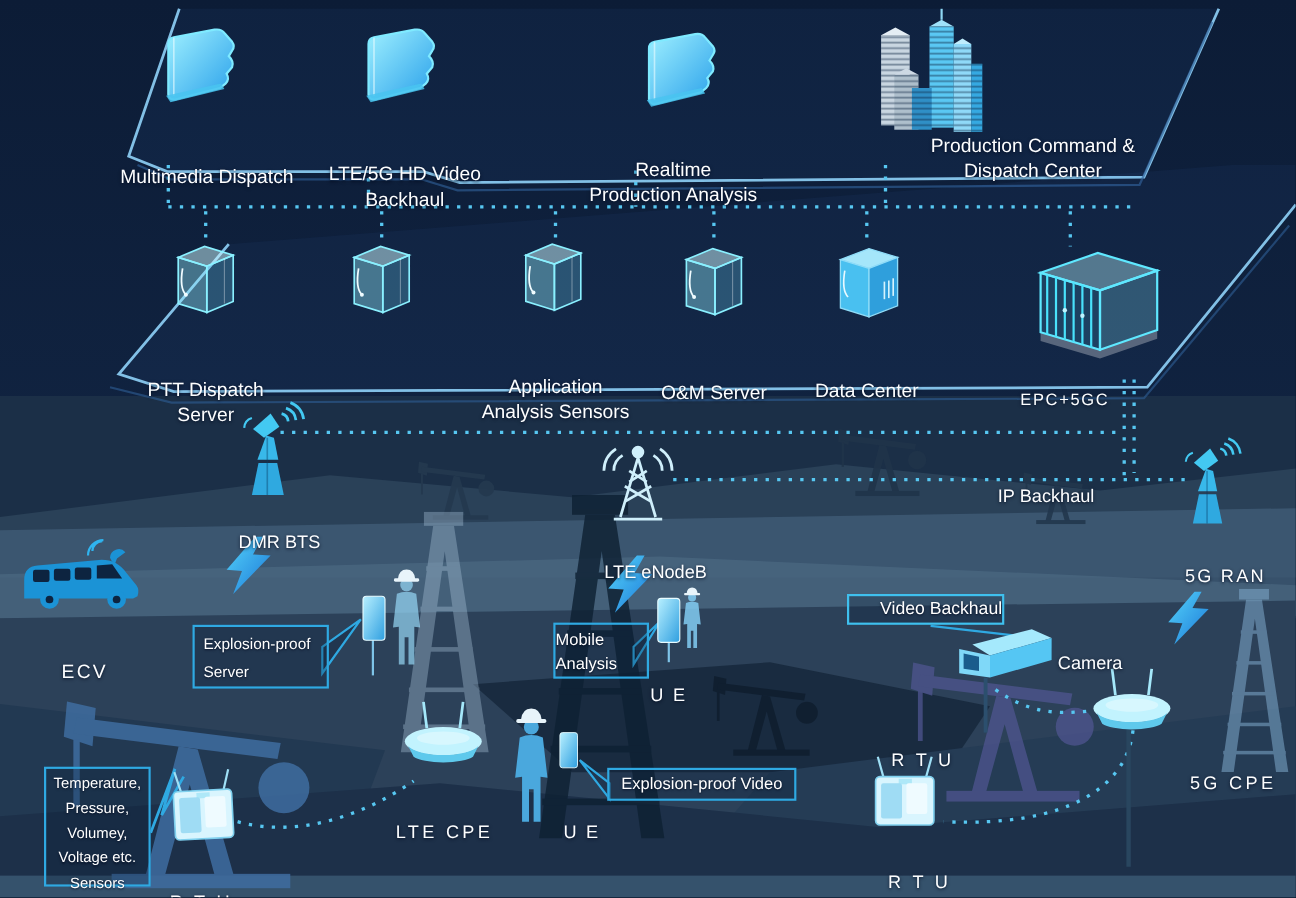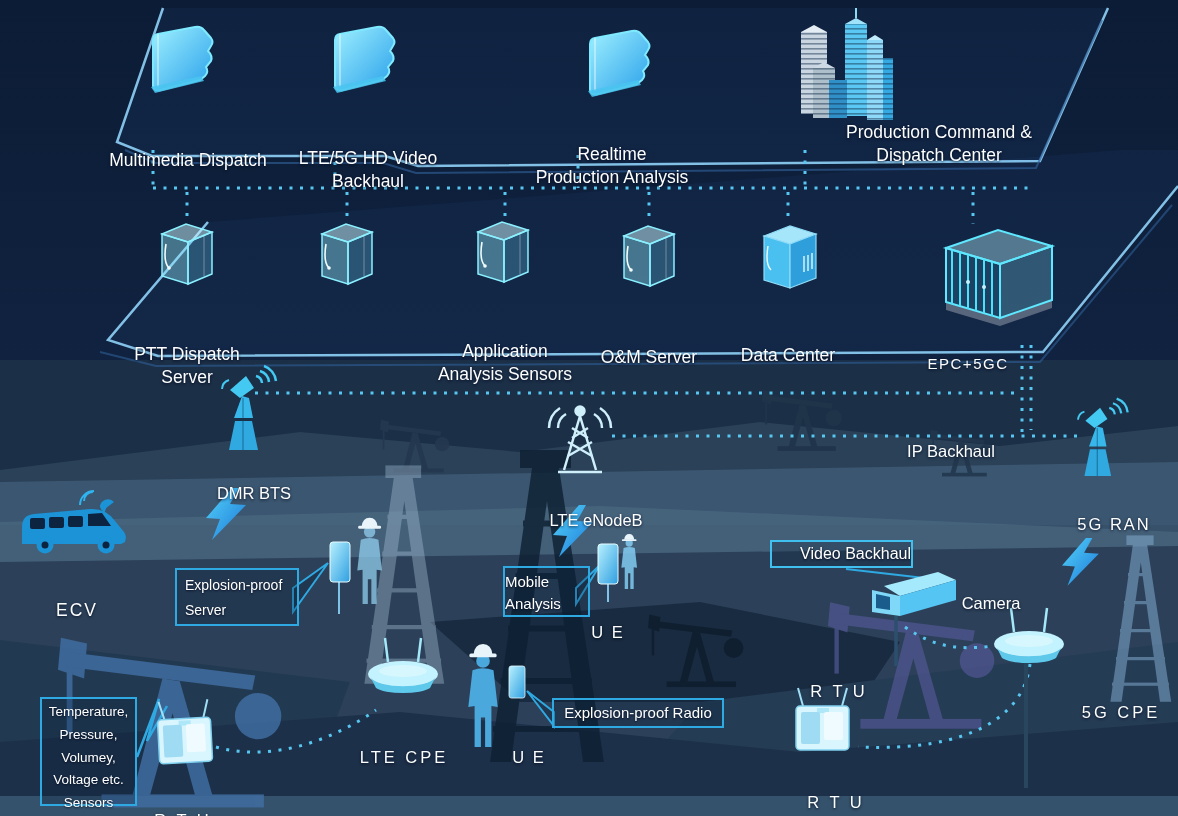--- a/index.html
+++ b/index.html
@@ -347,21 +347,21 @@
 <div class="lbl ls3" style="left:836px;top:758px">R T U</div>
 
 <div class="callout co-exp-left">
   <div>Explosion-proof</div>
   <div>Server</div>
 </div>
 <div class="callout co-mobile">
   <div>Mobile</div>
   <div>Analysis</div>
 </div>
-<div class="callout co-exp-bot">Explosion-proof Radio</div>
+<div class="callout co-exp-bot">Explosion-proof Video</div>
 <div class="callout co-video">Video Backhaul</div>
 <div class="callout co-sensors">
   <div>Temperature,</div>
   <div>Pressure,</div>
   <div>Volumey,</div>
   <div>Voltage etc.</div>
   <div>Sensors</div>
 </div>
 
 </div>

